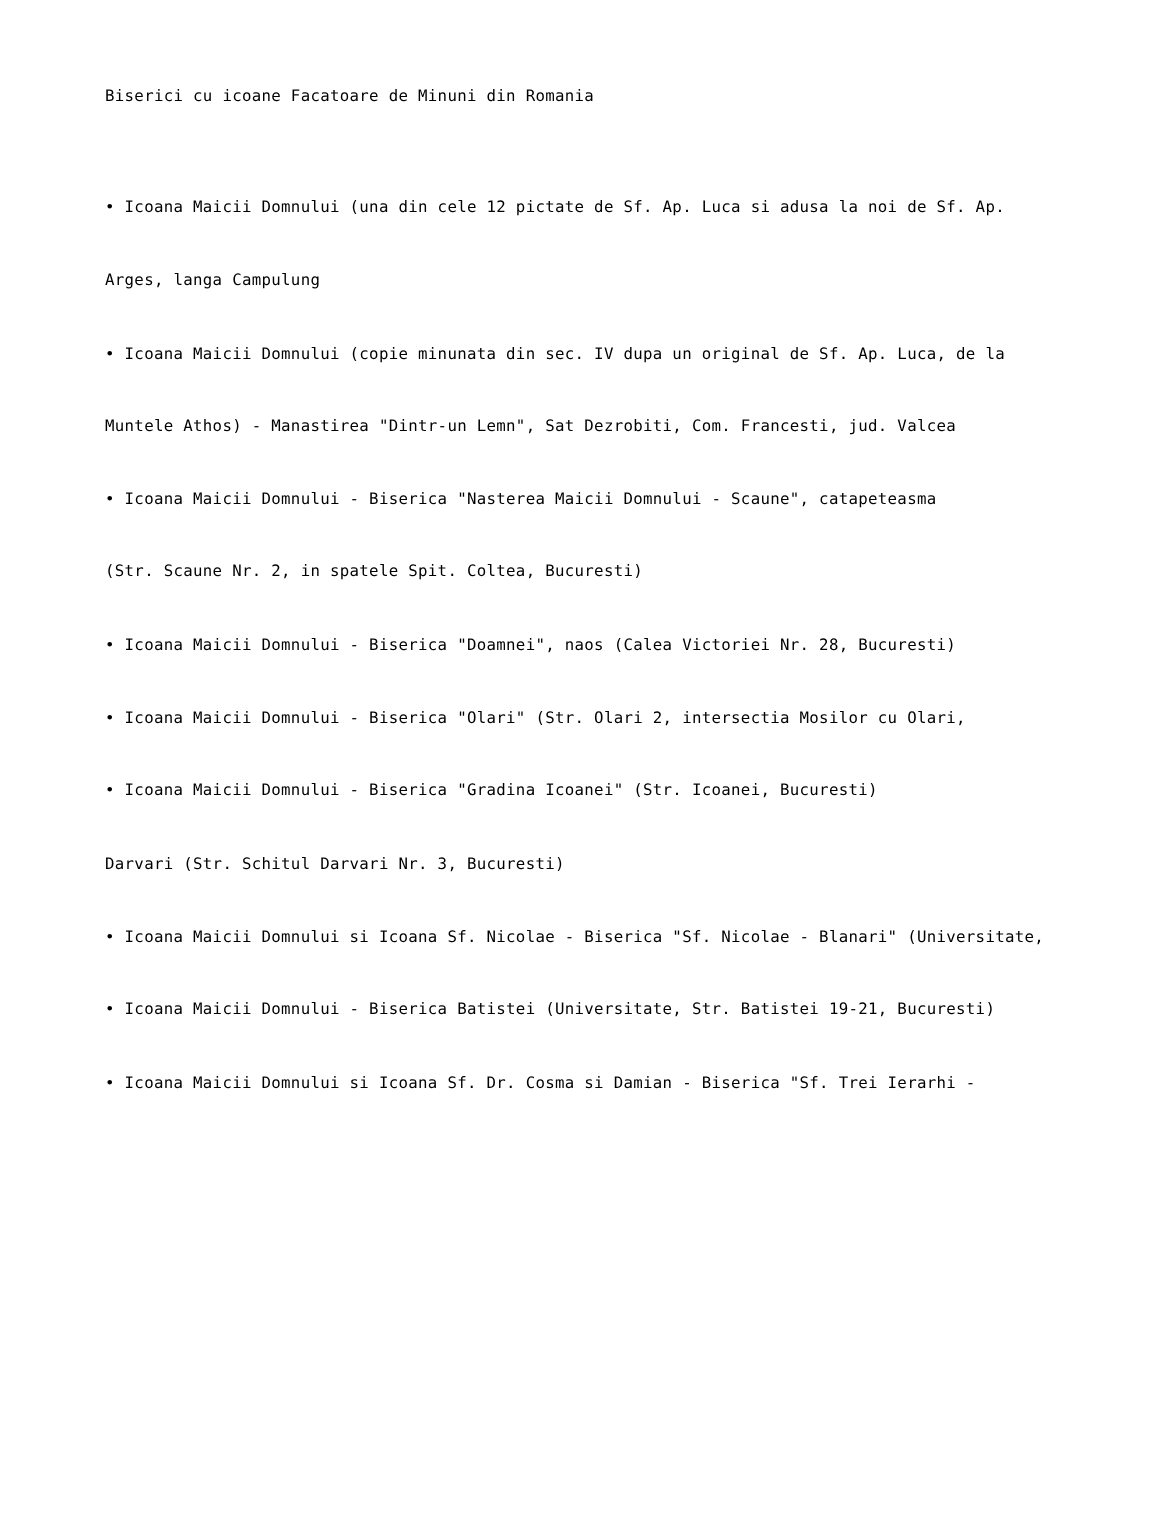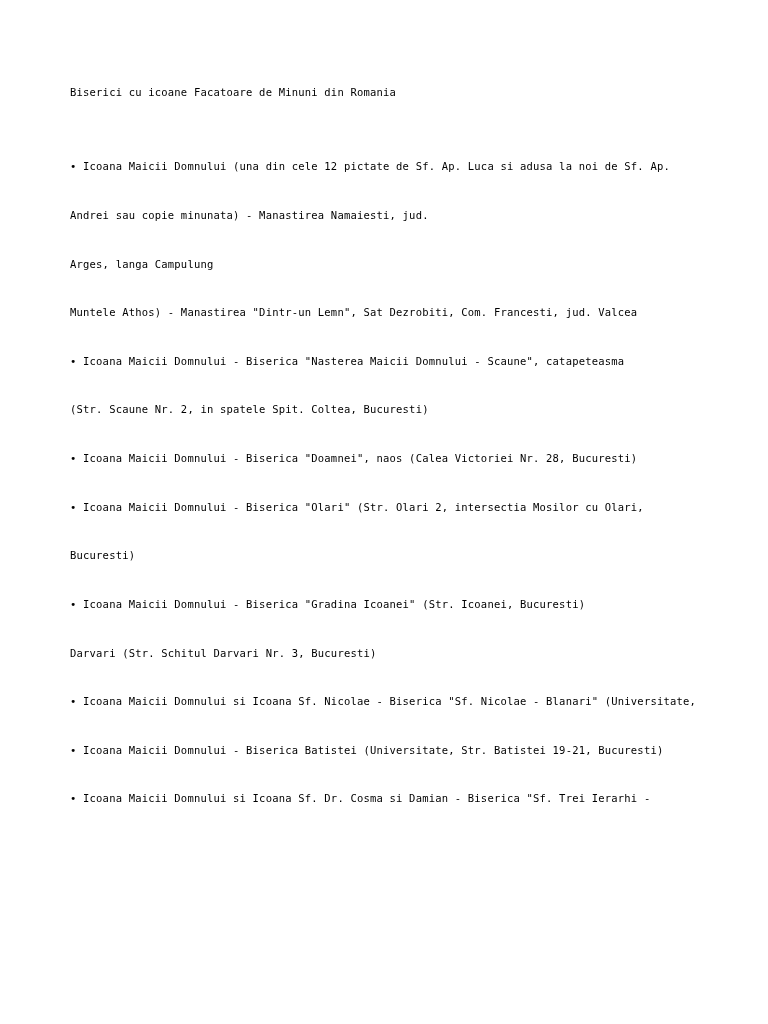--- a/index.html
+++ b/index.html
@@ -11,21 +11,21 @@
     width: 768px;
     height: 1024px;
     font-family: "DejaVu Sans Mono", "Liberation Mono", monospace;
   }
   .page {
     position: relative;
     width: 768px;
     height: 1024px;
     background: #ffffff;
     box-sizing: border-box;
-    padding: 84px 70px 0 70px;
+    padding: 56px 70px 0 70px;
   }
   .doc-title {
     font-size: 10.5px;
     line-height: 16px;
     color: #000000;
     letter-spacing: 0.2px;
     white-space: pre-wrap;
     margin: 0 0 26px 0;
   }
   .doc-body {
@@ -42,28 +42,27 @@
     min-height: 16.2px;
   }
 </style>
 </head>
 <body>
 
 <div class="page">
   <div class="doc-title">Biserici cu icoane Facatoare de Minuni din Romania</div>
   <div class="doc-body">
     <span class="line">• Icoana Maicii Domnului (una din cele 12 pictate de Sf. Ap. Luca si adusa la noi de Sf. Ap.</span>
-    <span class="line">Andrei sau copie minunata) - Manastirea Namaiesti, jud.</span>
     <span class="line">Arges, langa Campulung</span>
+    <span class="line">• Icoana Maicii Domnului (copie minunata din sec. IV dupa un original de Sf. Ap. Luca, de la</span>
     <span class="line">Muntele Athos) - Manastirea "Dintr-un Lemn", Sat Dezrobiti, Com. Francesti, jud. Valcea</span>
     <span class="line">• Icoana Maicii Domnului - Biserica "Nasterea Maicii Domnului - Scaune", catapeteasma</span>
     <span class="line">(Str. Scaune Nr. 2, in spatele Spit. Coltea, Bucuresti)</span>
     <span class="line">• Icoana Maicii Domnului - Biserica "Doamnei", naos (Calea Victoriei Nr. 28, Bucuresti)</span>
     <span class="line">• Icoana Maicii Domnului - Biserica "Olari" (Str. Olari 2, intersectia Mosilor cu Olari,</span>
-    <span class="line">Bucuresti)</span>
     <span class="line">• Icoana Maicii Domnului - Biserica "Gradina Icoanei" (Str. Icoanei, Bucuresti)</span>
     <span class="line">Darvari (Str. Schitul Darvari Nr. 3, Bucuresti)</span>
     <span class="line">• Icoana Maicii Domnului si Icoana Sf. Nicolae - Biserica "Sf. Nicolae - Blanari" (Universitate,</span>
     <span class="line">• Icoana Maicii Domnului - Biserica Batistei (Universitate, Str. Batistei 19-21, Bucuresti)</span>
     <span class="line">• Icoana Maicii Domnului si Icoana Sf. Dr. Cosma si Damian - Biserica "Sf. Trei Ierarhi -</span>
     
     
     
     
     

